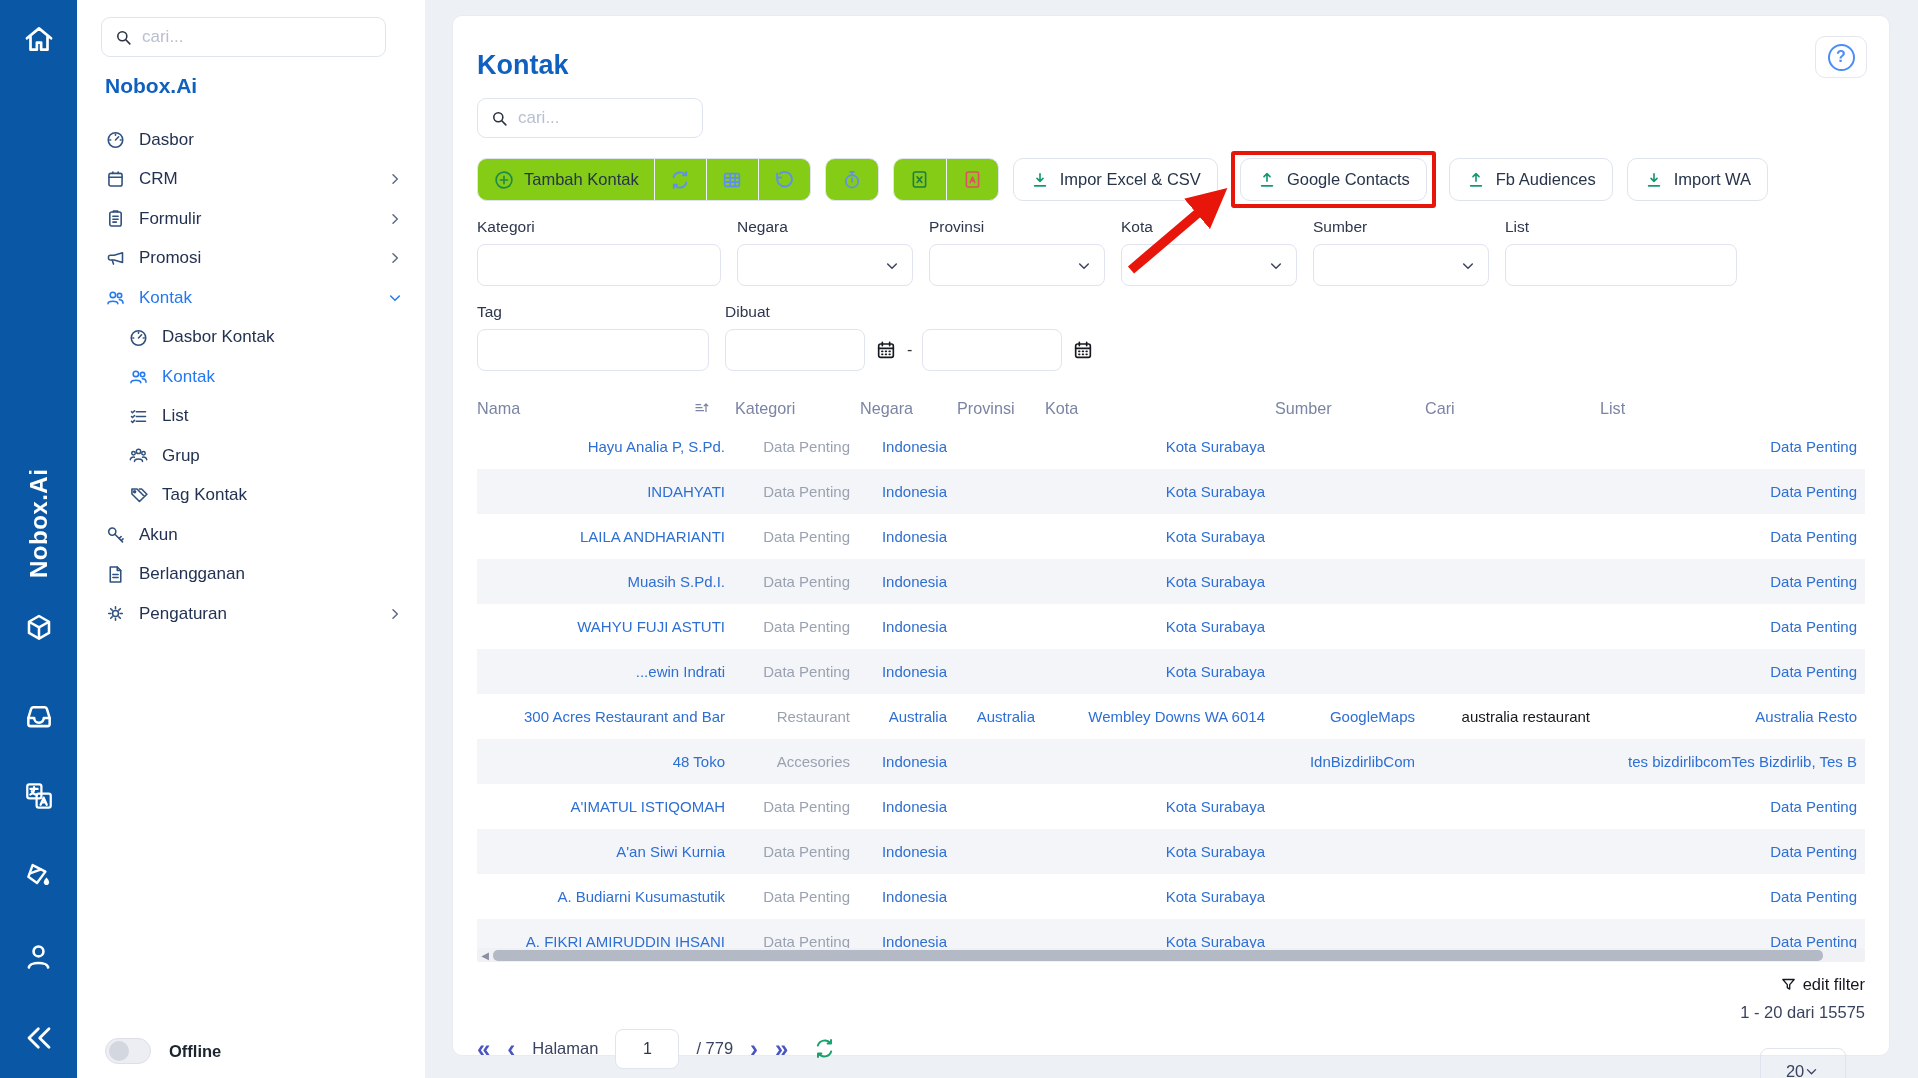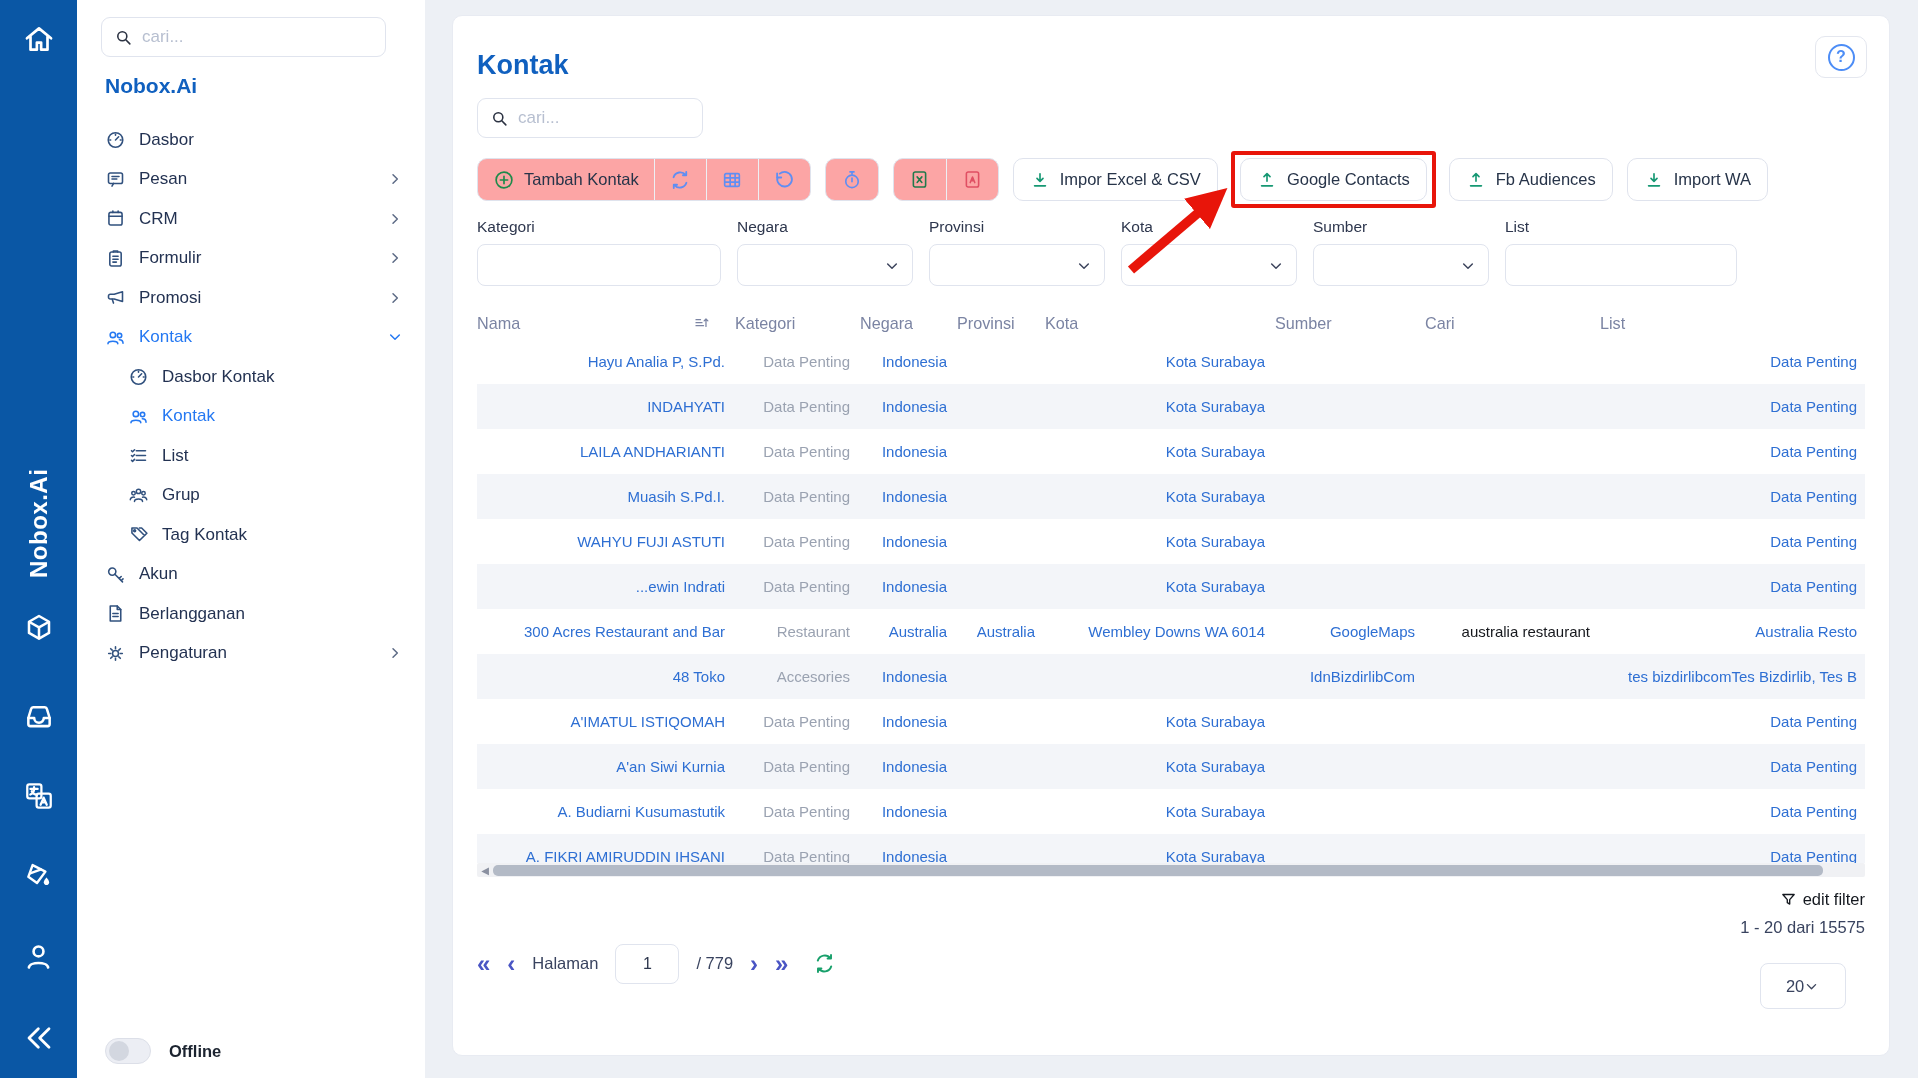--- a/index.html
+++ b/index.html
@@ -41,21 +41,21 @@
   .help-q { width:27px; height:27px; border:2.6px solid #4d8df6; border-radius:50%; color:#4d8df6; font-weight:700; font-size:16px;
     display:flex; align-items:center; justify-content:center; }
   .page-title { margin-top:34px; font-size:27px; font-weight:700; color:#1060bf; }
   .card-search { margin-top:17px; width:226px; height:40px; border:1px solid #e0e4ee; border-radius:9px;
     display:flex; align-items:center; padding:0 12px; gap:9px; }
   .card-search input { border:0; outline:0; width:100%; font-size:17px; font-family:inherit; }
   .card-search input::placeholder { color:#b7bfd0; }
 
   
   .toolbar { margin-top:20px; display:flex; align-items:center; gap:14px; }
-  .btn-group { display:flex; border:1px solid #dfe3ed; border-radius:10px; overflow:visible; height:43px; background:#fca5a5; }
+  .btn-group { display:flex; border:1px solid #dfe3ed; border-radius:10px; overflow:visible; height:43px; background:#84cc16; }
   .seg { display:flex; align-items:center; justify-content:center; gap:9px; padding:0 15px; cursor:pointer; }
   .seg + .seg { border-left:1px solid #edf0f5; }
   .seg.iconseg { width:52px; padding:0; }
   .seg .seg-label { font-size:16.5px; font-weight:500; color:#273449; white-space:nowrap; }
   .tbtn { display:flex; align-items:center; gap:10px; height:43px; border:1px solid #dfe3ed; border-radius:10px;
     padding:0 16px; background:#fff; cursor:pointer; font-size:16.5px; font-weight:500; color:#273449; white-space:nowrap; }
   .hl { position:relative; margin:0 8px; }
   .hl::after { content:""; position:absolute; inset:-7px -9px; border:4px solid #e8150a; border-radius:3px; pointer-events:none; }
 
   
@@ -299,33 +299,20 @@
     </div>
     <div class="sb-brand">Nobox.Ai</div>
     <div class="menu" id="menu">
         <div class="sitem">
           <span class="micon">
             <svg class="ic" width="21" height="21">
               <use href="#i-gauge"></use>
             </svg>
           </span>
           <span>Dasbor</span>
-        </div>
-        <div class="sitem">
-          <span class="micon">
-            <svg class="ic" width="21" height="21">
-              <use href="#i-chat"></use>
-            </svg>
-          </span>
-          <span>Pesan</span>
-          <span class="chev">
-            <svg class="ic" width="16" height="16">
-              <use href="#i-chev-r"></use>
-            </svg>
-          </span>
         </div>
         <div class="sitem">
           <span class="micon">
             <svg class="ic" width="21" height="21">
               <use href="#i-card"></use>
             </svg>
           </span>
           <span>CRM</span>
           <span class="chev">
             <svg class="ic" width="16" height="16">
@@ -591,20 +578,44 @@
               </svg>
             </span>
           </div>
         </div>
       <div class="ffield" style="width:232px">
           <span class="flabel">List</span>
           <div class="fbox"></div>
         </div>
     </div>
 
+    <div class="filters-row">
+      <div class="ffield" style="width:232px">
+          <span class="flabel">Tag</span>
+          <div class="fbox"></div>
+        </div>
+      <div class="ffield">
+        <span class="flabel">Dibuat</span>
+        <div class="daterange">
+          <div class="fbox" style="width:140px"></div>
+          <span class="calic">
+              <svg class="ic" width="22" height="22">
+                <use href="#i-calendar"></use>
+              </svg>
+            </span>
+          <span class="dash">-</span>
+          <div class="fbox" style="width:140px"></div>
+          <span class="calic">
+              <svg class="ic" width="22" height="22">
+                <use href="#i-calendar"></use>
+              </svg>
+            </span>
+        </div>
+      </div>
+    </div>
 
     <div class="thead">
       <span class="th w0 th0">
         <span>Nama</span>
         <span class="sorticon">
             <svg class="ic" width="18" height="18">
               <use href="#i-sort"></use>
             </svg>
           </span>
       </span>

